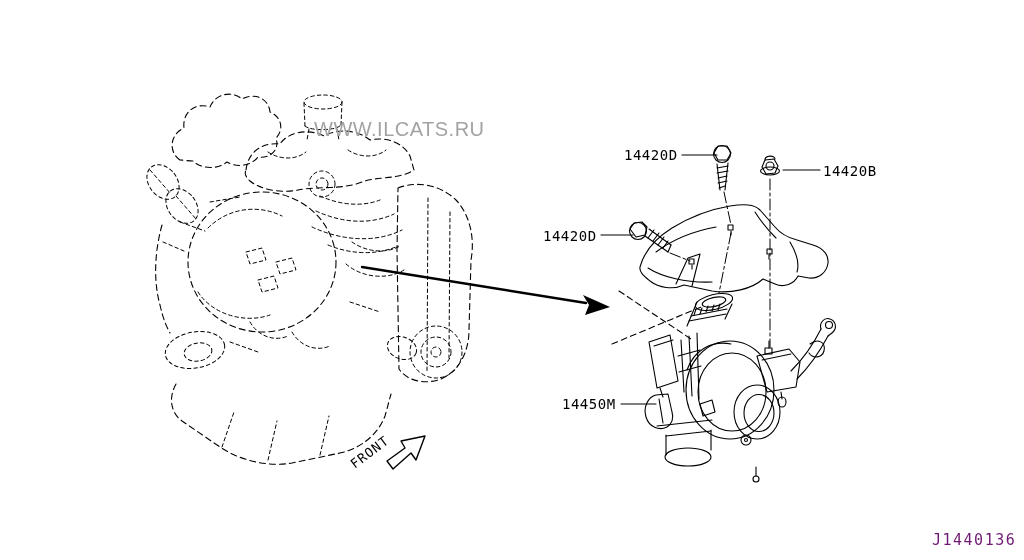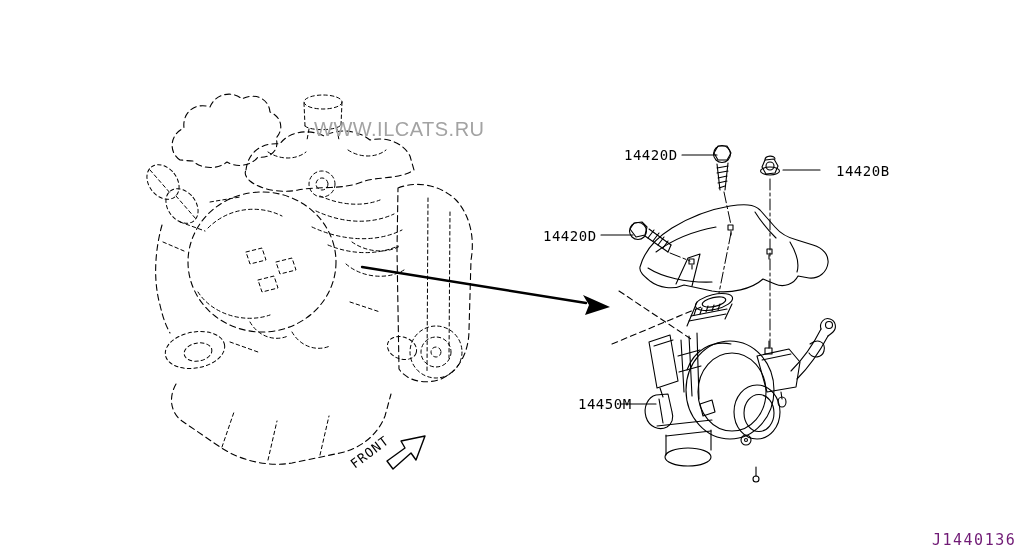--- a/index.html
+++ b/index.html
@@ -207,22 +207,22 @@
       <path class="ln" style="stroke-width:1.4" d="M387,461 L405,448 L401,441 L425,436 L416,460 L411,453 L393,469 Z"></path>
     </g>
   </svg>
 
   <div class="watermark">
     <div>WWW.ILCATS.RU</div>
   </div>
 
   <div class="part-label" style="left:624px;top:147px;">14420D</div>
 
-  <div class="part-label" style="left:823px;top:163px;margin-left:13px;">14420B</div>
+  <div class="part-label" style="left:823px;top:163px;">14420B</div>
 
   <div class="part-label" style="left:543px;top:228px;">14420D</div>
 
-  <div class="part-label" style="left:578px;top:396px;">14450M</div>
+  <div class="part-label" style="left:562px;top:396px;">14450M</div>
 
   <div class="front-label">FRONT</div>
 
   <div class="diagram-id">J1440136</div>
 </div>
 
 </body></html>

